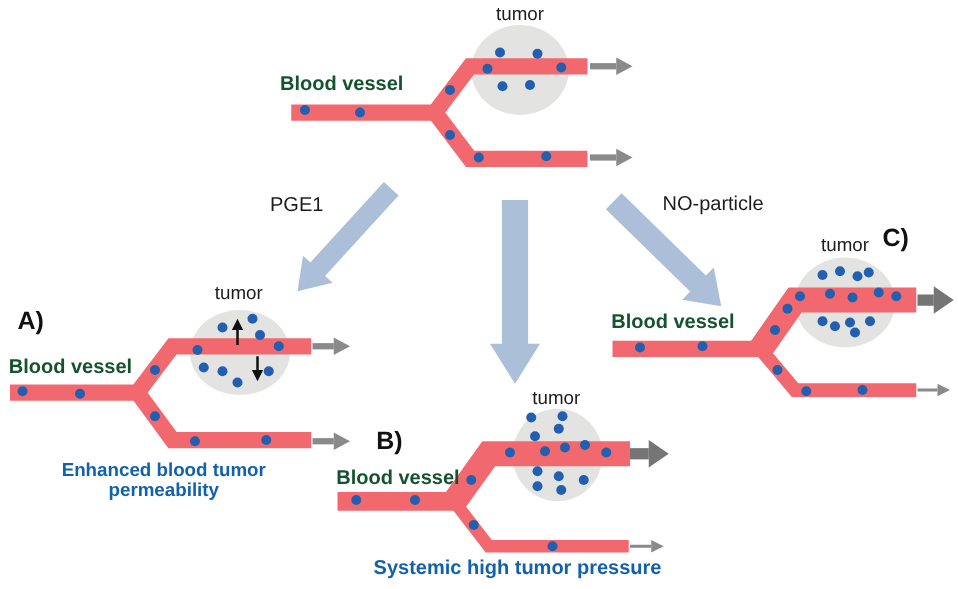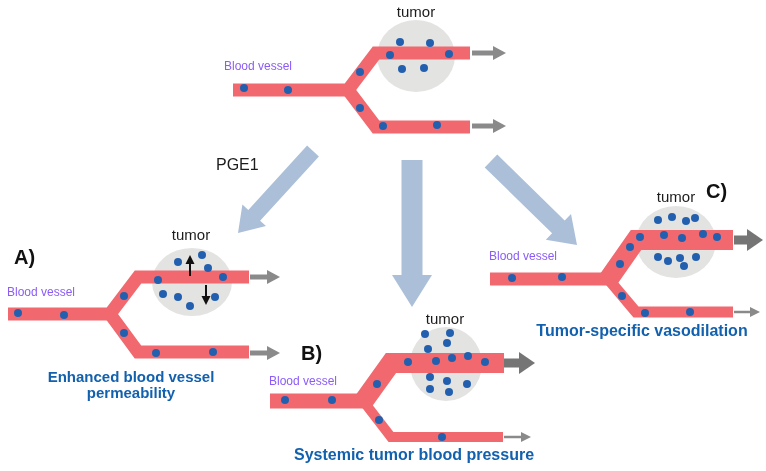--- a/index.html
+++ b/index.html
@@ -25,21 +25,21 @@
   .flow-shaft-thin   { stroke: #8a8a8a; stroke-width: 2.5; }
   .treat-arrow { fill: #abbfd9; }
   .mini-shaft  { stroke: #111111; stroke-width: 2; }
   .mini-head   { fill: #111111; }
 
   
   .lbl { position: absolute; white-space: nowrap; }
   .ctr { transform: translateX(-50%); text-align: center; }
   .t-black  { color: #1c1c1c; font-size: 15px; }
   .t-treat  { color: #1c1c1c; font-size: 16px; }
-  .t-red    { color: #8b5cf6; font-size: 12px; }
+  .t-red    { color: #14532d; font-size: 16px; font-weight: bold; }
   .t-id     { color: #111111; font-size: 20px; font-weight: bold; }
   .t-cap    { color: #1261ae; font-size: 16px; font-weight: bold; }
   .t-cap-a  { white-space: normal; width: 184px; font-size: 15px; line-height: 16px; }
 </style>
 </head>
 <body>
 
 <div class="stage">
 
   <svg width="766" height="471" viewBox="0 0 766 471">
@@ -187,29 +187,29 @@
         <line class="flow-shaft-thin" x1="734" y1="312" x2="750" y2="312"></line>
         <polygon class="flow-head" points="750,307 760,312 750,317"></polygon>
       </g>
     </g>
   </svg>
 
   <div class="lbl t-black ctr" style="left:416px; top:3px">tumor</div>
   <div class="lbl t-red" style="left:224px; top:59px">Blood vessel</div>
 
   <div class="lbl t-treat" style="left:216px; top:156px">PGE1</div>
+  <div class="lbl t-treat" style="left:530px; top:155px">NO-particle</div>
 
   <div class="lbl t-id" style="left:14px; top:246px">A)</div>
   <div class="lbl t-black ctr" style="left:191px; top:226px">tumor</div>
   <div class="lbl t-red" style="left:7px; top:285px">Blood vessel</div>
-  <div class="lbl t-cap t-cap-a ctr" style="left:131px; top:369px">Enhanced blood vessel permeability</div>
+  <div class="lbl t-cap t-cap-a ctr" style="left:131px; top:369px">Enhanced blood tumor permeability</div>
 
   <div class="lbl t-id" style="left:301px; top:342px">B)</div>
   <div class="lbl t-black ctr" style="left:445px; top:310px">tumor</div>
   <div class="lbl t-red" style="left:269px; top:374px">Blood vessel</div>
-  <div class="lbl t-cap ctr" style="left:414px; top:446px">Systemic tumor blood pressure</div>
+  <div class="lbl t-cap ctr" style="left:414px; top:446px">Systemic high tumor pressure</div>
 
   <div class="lbl t-id" style="left:706px; top:180px">C)</div>
   <div class="lbl t-black ctr" style="left:676px; top:188px">tumor</div>
   <div class="lbl t-red" style="left:489px; top:249px">Blood vessel</div>
-  <div class="lbl t-cap ctr" style="left:642px; top:322px">Tumor-specific vasodilation</div>
 
 </div>
 
 </body></html>

